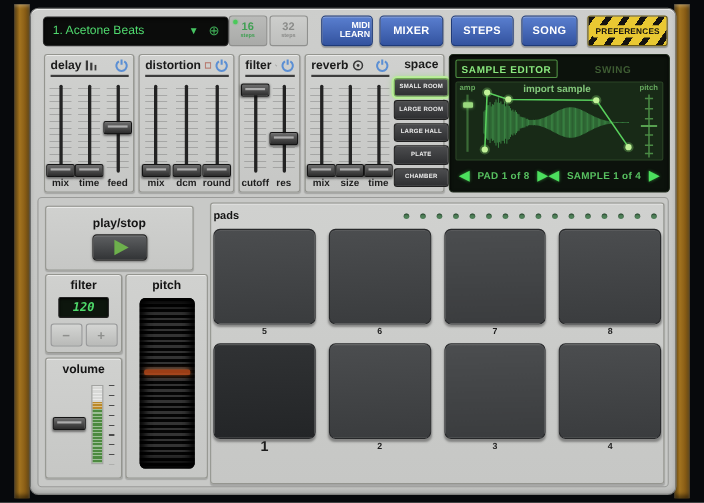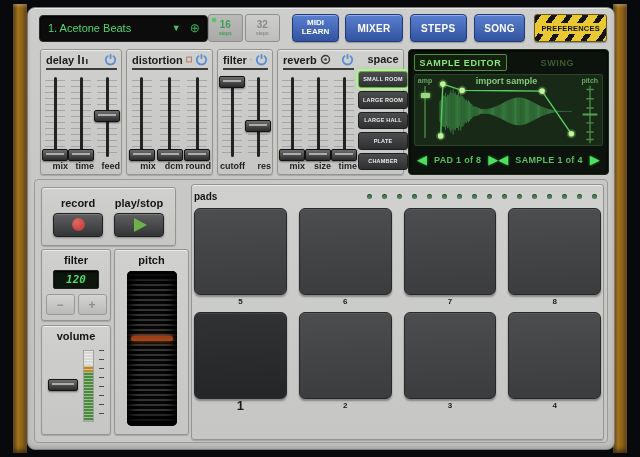--- a/index.html
+++ b/index.html
@@ -35,39 +35,39 @@
   .steps-group{margin-left:auto;display:flex;gap:2px;}
   .step-btn{width:33px;height:26px;border:1px solid #8f908e;border-radius:3px;position:relative;
     display:flex;flex-direction:column;align-items:center;justify-content:center;line-height:1;}
   .step-btn .num{font-size:10px;font-weight:bold;}
   .step-btn .sub{font-size:5px;font-weight:bold;margin-top:1px;}
   .step-btn.active{background:linear-gradient(#babbb9,#a9aaa8);color:#3f9f52;}
   .step-btn.inactive{background:linear-gradient(#cdcecc,#bebfbd);color:#8a8b89;}
   .step-led{position:absolute;left:3px;top:3px;width:4px;height:4px;border-radius:50%;background:#4ac95a;box-shadow:0 0 2px #4ac95a;}
   .blue-btn{height:26px;border-radius:4px;border:1px solid #1e3a78;color:#fff;font-weight:bold;
     background:linear-gradient(#5a7fd0,#33539f);display:flex;align-items:center;justify-content:center;
-    box-shadow:inset 0 1px 0 rgba(255,255,255,.35), 0 1px 1px rgba(0,0,0,.25);text-align:center;}
+    box-shadow:inset 0 1px 0 rgba(255,255,255,.35), 0 1px 1px rgba(0,0,0,.25);text-align:right;}
   .midi{width:43px;font-size:8px;line-height:1.1;margin-left:12px;padding:0 2px;}
   .mixer{width:57px;font-size:10px;margin-left:6px;letter-spacing:.3px;}
   .stepsb{width:57px;font-size:10px;margin-left:7px;letter-spacing:.3px;}
   .song{width:51px;font-size:10px;margin-left:7px;letter-spacing:.3px;}
   .prefs{width:73px;height:26px;margin-left:9px;border-radius:3px;border:1px solid #6b5a12;position:relative;
     background:repeating-linear-gradient(125deg,#151310 0 5px,#e9c832 5px 13px);
     display:flex;align-items:center;justify-content:center;box-shadow:0 1px 1px rgba(0,0,0,.3);}
   .prefs .band{background:#e9c832;font-size:7.5px;font-weight:bold;color:#141210;padding:1px 2px;border-radius:1px;letter-spacing:.2px;}
 
   
   .fxrow{position:absolute;left:12px;top:41px;right:7px;height:126px;display:flex;gap:4px;}
   .fx{display:flex;flex-direction:column;}
   .fx-delay{width:83px;} .fx-dist{width:85px;} .fx-filter{width:54px;} .fx-reverb{width:125px;display:flex;flex-direction:row;}
   .fx-head{display:flex;align-items:center;gap:3px;font-weight:bold;font-size:11px;color:#1b1b1b;
     margin:3px 4px 0 5px;padding-bottom:2px;border-bottom:2px solid #3c3c3c;}
   .fx-head .pw{margin-left:auto;display:flex;}
   .fx-body{flex:1;display:flex;justify-content:space-evenly;padding:4px 1px 1px;}
-  .sl-col{display:flex;flex-direction:column;align-items:flex-end;flex:1;min-width:0;}
+  .sl-col{display:flex;flex-direction:column;align-items:center;flex:1;min-width:0;}
   .vslider{position:relative;width:26px;flex:1;align-self:center;}
   .vslider::before{content:"";position:absolute;left:3px;right:3px;top:6px;bottom:6px;
     background:repeating-linear-gradient(to bottom,rgba(70,70,70,.28) 0 1px,transparent 1px 6px);}
   .sl-track{position:absolute;left:50%;top:3px;bottom:3px;width:3px;margin-left:-1.5px;background:#232323;border-radius:2px;}
   .sl-handle{position:absolute;left:0;right:0;height:10px;border-radius:2px;
     background:linear-gradient(#6e6e6e,#2c2c2c);border:1px solid #141414;box-shadow:0 1px 2px rgba(0,0,0,.45);}
   .sl-handle::after{content:"";position:absolute;left:3px;right:3px;top:3px;height:2px;background:#c9c9c9;opacity:.75;}
   .sl-label{font-size:9px;font-weight:bold;color:#1f1f1f;height:13px;line-height:12px;white-space:nowrap;}
 
   .rev-left{flex:1;display:flex;flex-direction:column;}
@@ -396,26 +396,20 @@
         <span class="nav-text">SAMPLE 1 of 4</span>
         <span class="nav-arrow">▶</span>
       </div>
     </div>
   </div>
 
   <div class="bottom">
 
     <div class="panel transport">
       <div class="t-col">
-        <span class="t-label">record</span>
-        <div class="t-btn">
-          <span class="rec-dot"></span>
-        </div>
-      </div>
-      <div class="t-col">
         <span class="t-label">play/stop</span>
         <div class="t-btn">
           <span class="play-tri"></span>
         </div>
       </div>
     </div>
 
     <div class="panel tempo-box">
       <span class="box-label">filter</span>
       <div class="lcd-small">120</div>

